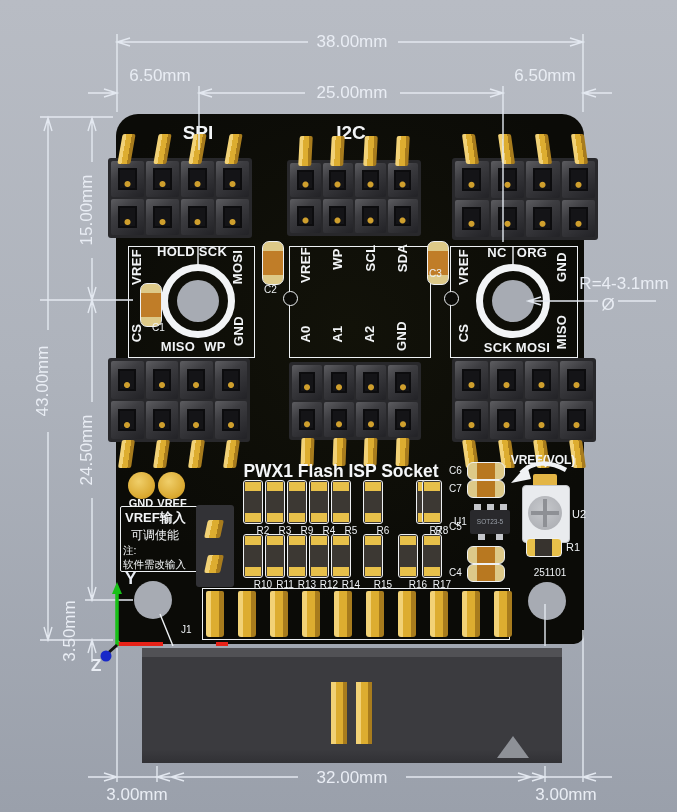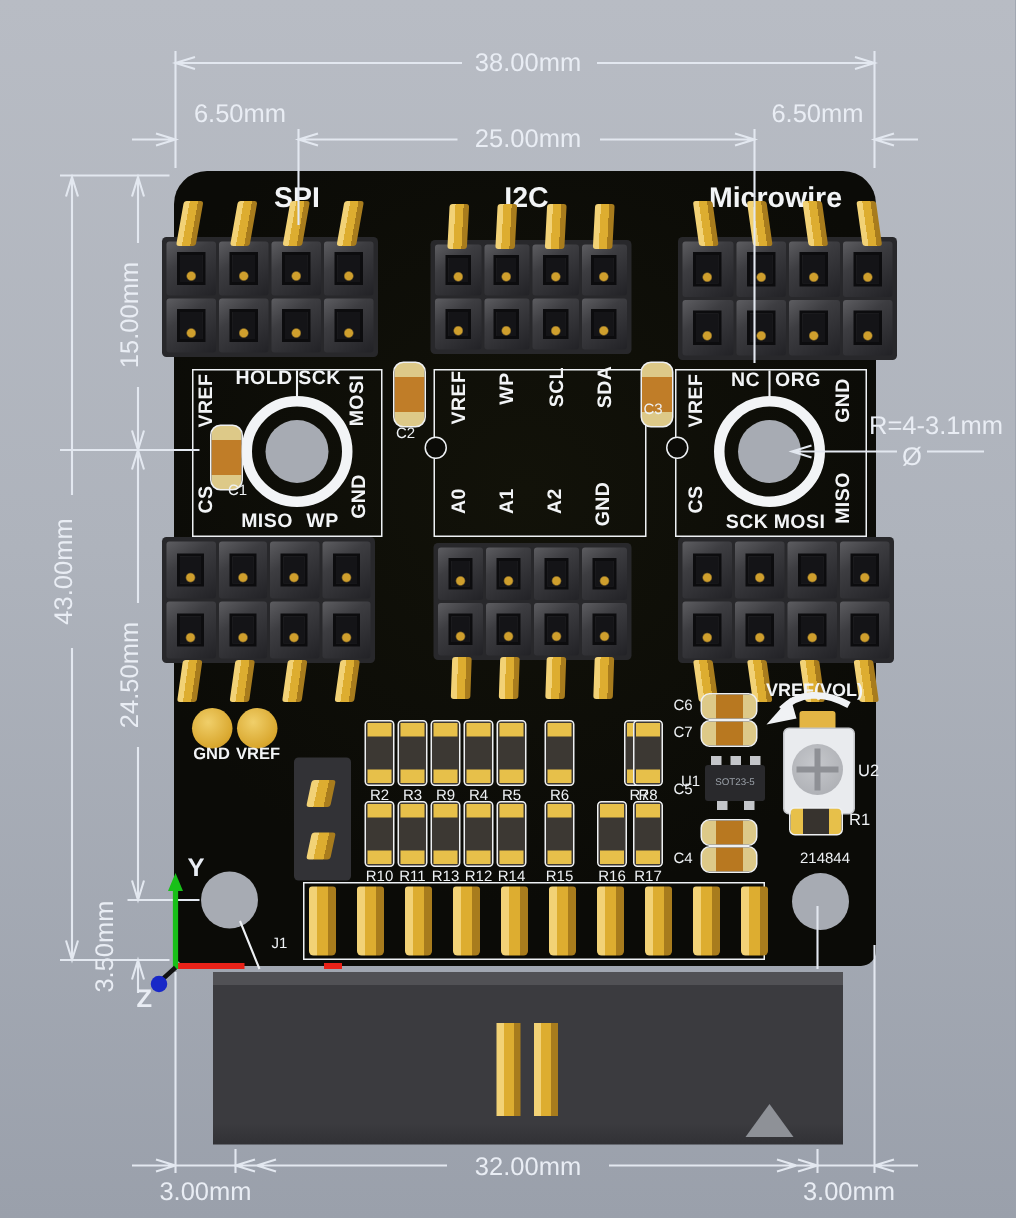--- a/index.html
+++ b/index.html
@@ -31,21 +31,21 @@
   .pin-above{top:-24px;}
   .pin-below{bottom:-26px;height:28px;}
   
   .capv{position:absolute;width:20px;height:42px;border:1.5px solid #eef0f2;border-radius:7px;
         background:linear-gradient(#ddc988 0 22%,#c07d28 22% 78%,#ddc988 78%);}
   .caph{position:absolute;width:36px;height:16px;border:1.5px solid #eef0f2;border-radius:6px;
         background:linear-gradient(90deg,#ddc988 0 25%,#b87820 25% 75%,#ddc988 75%);}
   .res{position:absolute;width:18px;height:42px;border:1.5px solid #eef0f2;border-radius:3px;background:#3c3833;}
   .res::before,.res::after{content:'';position:absolute;left:1px;right:1px;height:9px;background:#e7c04a;}
   .res::before{top:1px;} .res::after{bottom:1px;}
-  .rlabel{position:absolute;left:-9px;top:44px;width:36px;text-align:center;color:#eef1f4;font-size:10px;}
+  .rlabel{position:absolute;left:-9px;top:44px;width:56px;text-align:center;color:#eef1f4;font-size:10px;}
   .tp{position:absolute;width:27px;height:27px;border-radius:50%;
       background:radial-gradient(circle at 40% 35%,#f0cf6a,#d9a72e 70%,#b8862a);}
   .tplab{position:absolute;color:#f2f4f6;font-weight:bold;font-size:11px;width:40px;text-align:center;}
   .notebox{position:absolute;left:120px;top:506px;width:80px;height:64px;border:1.5px solid #eef1f4;
            border-radius:2px;color:#f2f4f6;overflow:hidden;}
   .nb1{font-size:13px;font-weight:bold;padding:2px 0 0 4px;}
   .nb2{font-size:12px;padding-left:10px;}
   .nb3{font-size:10.5px;padding-left:2px;}
   .nb4{font-size:10.5px;padding-left:2px;}
   .jmp{position:absolute;left:196px;top:505px;width:38px;height:82px;background:#323236;border-radius:3px;}
@@ -80,21 +80,20 @@
 </style>
 </head>
 <body>
 
 <div class="stage">
 
   <div class="board"></div>
 
   <div class="sec-title" style="left:168px;top:122px;width:60px">SPI</div>
   <div class="sec-title" style="left:321px;top:122px;width:60px">I2C</div>
-  <div class="sec-title" style="left:457px;top:122px;width:120px">Microwire</div>
 
   <div class="hdr" style="left:108px;top:158px;width:144px;height:80px">
       <div class="socket"></div>
       <div class="socket"></div>
       <div class="socket"></div>
       <div class="socket"></div>
       <div class="socket"></div>
       <div class="socket"></div>
       <div class="socket"></div>
       <div class="socket"></div>
@@ -218,25 +217,32 @@
       <div class="hpin pin-below" style="left: 47.6667px; transform: skewX(8deg);"></div>
       <div class="hpin pin-below" style="left: 83.3333px; transform: skewX(8deg);"></div>
       <div class="hpin pin-below" style="left: 119px; transform: skewX(8deg);"></div>
     </div>
 
   <div class="tp" style="left:128px;top:472px"></div>
   <div class="tp" style="left:158px;top:472px"></div>
   <div class="tplab" style="left:121px;top:497px">GND</div>
   <div class="tplab" style="left:152px;top:497px">VREF</div>
 
+  <div class="notebox">
+    <div class="nb1">VREF输入</div>
+    <div class="nb2">可调使能</div>
+    <div class="nb3">注:</div>
+    <div class="nb4">软件需改输入</div>
+  </div>
   <div class="jmp">
     <div class="hpin" style="left:10px;top:15px;transform:skewX(-12deg)"></div>
     <div class="hpin" style="left:10px;top:50px;transform:skewX(-12deg)"></div>
   </div>
 
+  <div class="title">PWX1 Flash ISP Socket</div>
 
   <div class="res" style="left:243px;top:480px">
       <span class="rlabel">R2</span>
     </div>
   <div class="res" style="left:265px;top:480px">
       <span class="rlabel">R3</span>
     </div>
   <div class="res" style="left:287px;top:480px">
       <span class="rlabel">R9</span>
     </div>
@@ -296,21 +302,21 @@
   <div class="caph" style="left:467px;top:564px"></div>
   <div class="reflab" style="left:449px;top:567px">C4</div>
 
   <div class="tplab" style="left:508px;top:453px;width:70px;font-size:12px">VREF(VOL)</div>
   <div class="u2tab"></div>
   <div class="u2body"></div>
   <div class="u2dial"></div>
   <div class="reflab" style="left:572px;top:508px;font-size:11px">U2</div>
   <div class="r1body"></div>
   <div class="reflab" style="left:566px;top:541px;font-size:11px">R1</div>
-  <div class="datecode">214844</div>
+  <div class="datecode">251101</div>
 
   <div class="holegray" style="left:134px;top:581px;width:38px;height:38px"></div>
   <div class="holegray" style="left:528px;top:582px;width:38px;height:38px"></div>
 
   <div class="j1rect">
       <div class="j1pins" style="position:relative;width:100%;height:100%">
         <div class="jpin" style="left: 3px;"></div>
         <div class="jpin" style="left: 35px;"></div>
         <div class="jpin" style="left: 67px;"></div>
         <div class="jpin" style="left: 99px;"></div>

